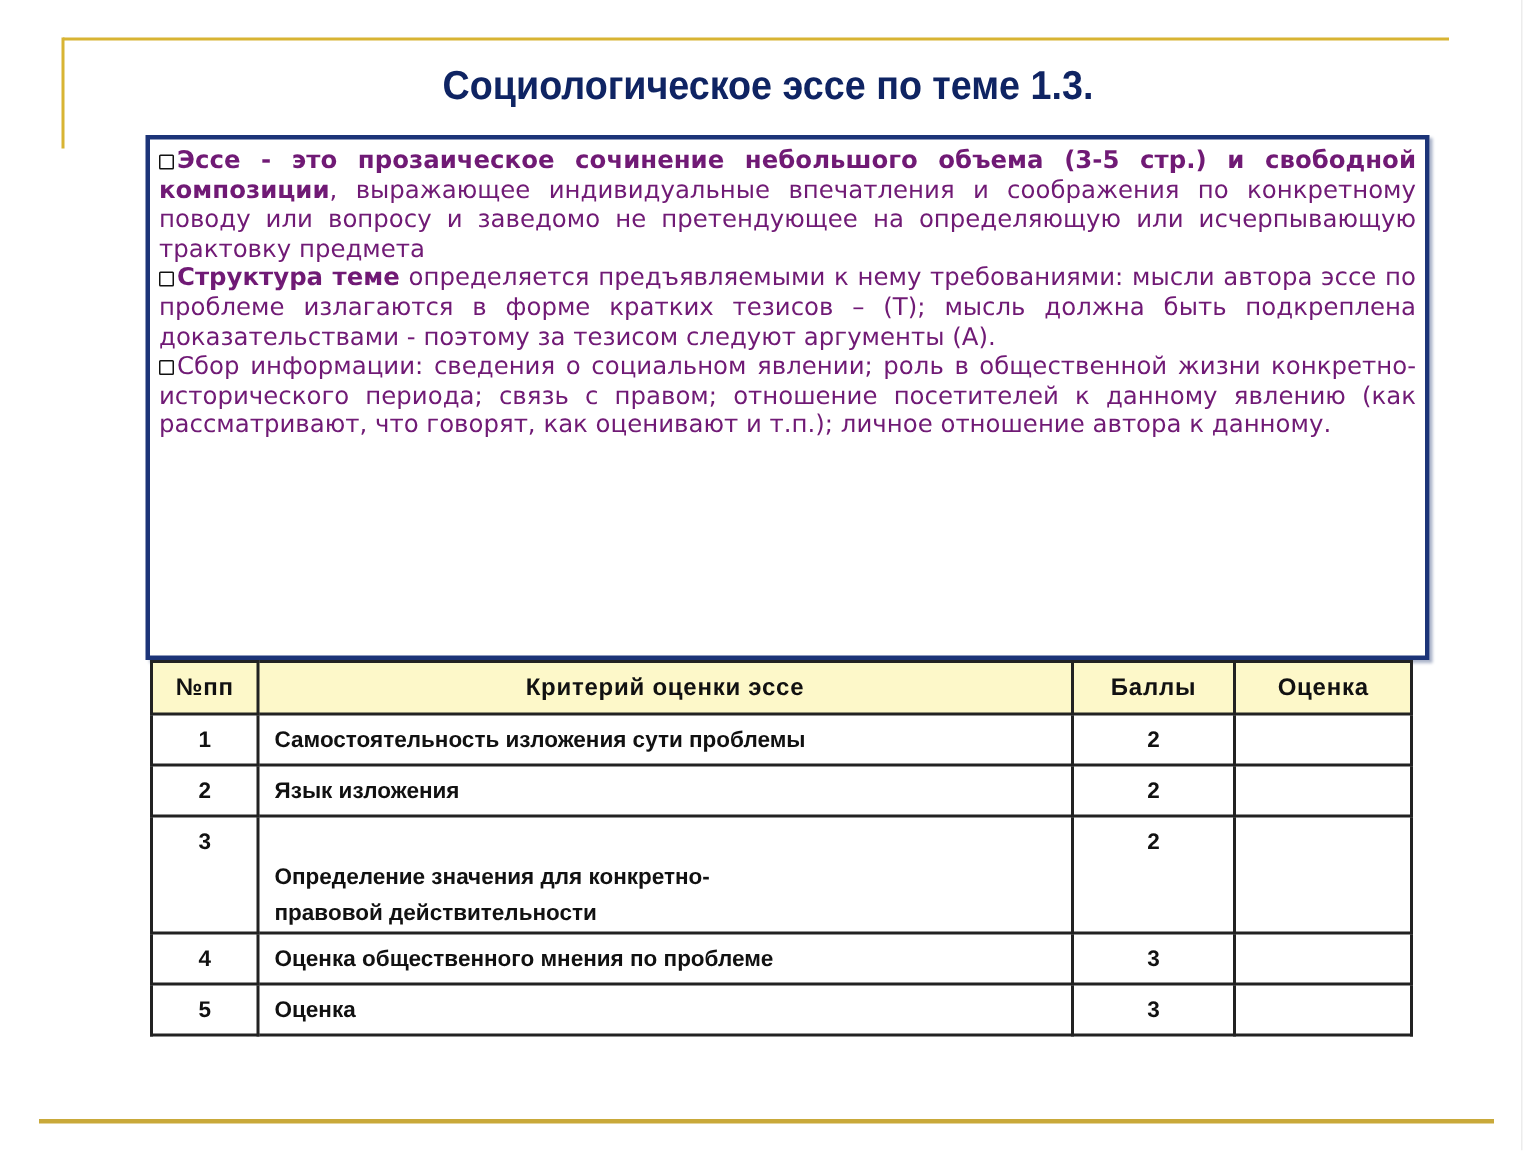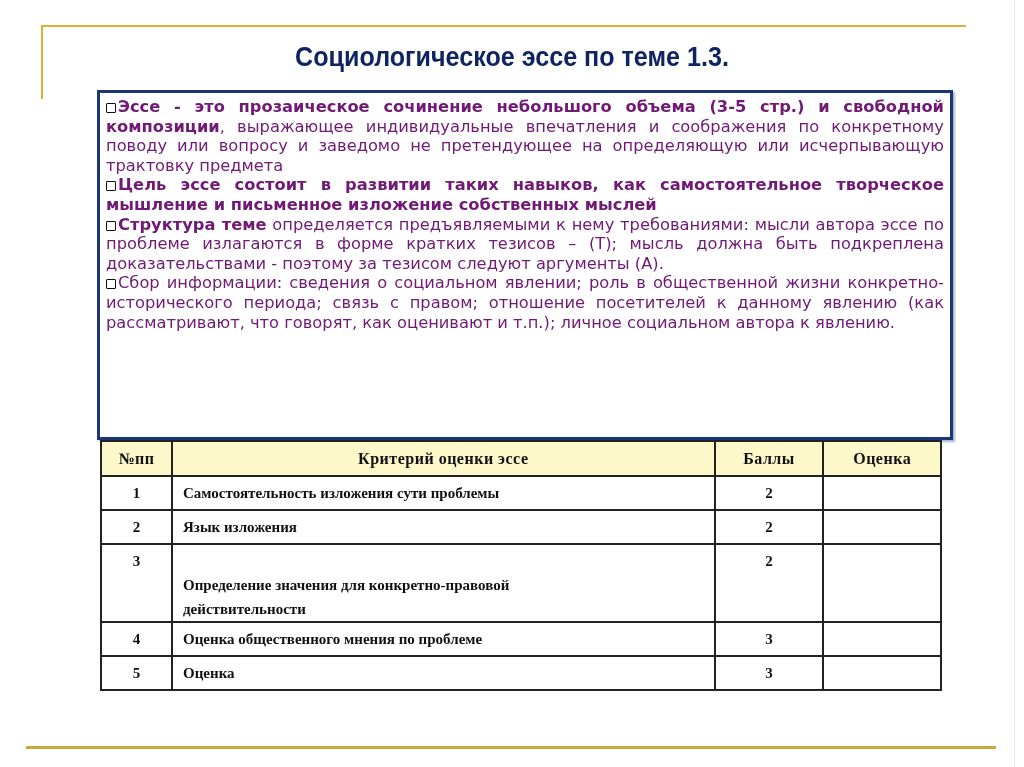--- a/index.html
+++ b/index.html
@@ -36,21 +36,21 @@
   .bullet {
     display: inline-block; width: 10px; height: 10px;
     border: 1.5px solid #111; border-radius: 1px; margin-right: 2px;
     vertical-align: -1px; box-sizing: border-box;
   }
   .b { font-weight: bold; }
 
   table.criteria {
     position: absolute; left: 100px; top: 440px; width: 842px;
     border-collapse: collapse;
-    font-family: Liberation Serif, serif;
+    font-family: Liberation Sans, sans-serif;
   }
   table.criteria td, table.criteria th {
     border: 2px solid #222;
     padding: 0 10px;
     font-size: 15px; font-weight: bold; color: #111;
     vertical-align: middle;
   }
   table.criteria th {
     background: #fdf8c9; height: 33px; font-size: 16px; font-weight: 900;
     letter-spacing: 0.5px;
@@ -74,27 +74,24 @@
 <div class="frame-left"></div>
 <div class="frame-bottom"></div>
 
 <div class="slide-title">Социологическое эссе по теме 1.3.</div>
 
 <div class="text-box">
   <p class="para">
     <span class="bullet"></span><span class="b">Эссе - это прозаическое сочинение небольшого объема (3-5 стр.) и свободной композиции</span><span>, выражающее индивидуальные впечатления и соображения по конкретному поводу или вопросу и заведомо не претендующее на определяющую или исчерпывающую трактовку предмета</span>
   </p>
   <p class="para">
-    <span class="bullet"></span><span class="b">Цель эссе состоит в развитии таких навыков, как самостоятельное творческое мышление и письменное изложение собственных мыслей</span><span></span>
-  </p>
-  <p class="para">
     <span class="bullet"></span><span class="b">Структура теме</span><span> определяется предъявляемыми к нему требованиями: мысли автора эссе по проблеме излагаются в форме кратких тезисов – (Т); мысль должна быть подкреплена доказательствами - поэтому за тезисом следуют аргументы (А).</span>
   </p>
   <p class="para">
-    <span class="bullet"></span><span class="b"></span><span>Сбор информации: сведения о социальном явлении; роль в общественной жизни конкретно-исторического периода; связь с правом; отношение посетителей к данному явлению (как рассматривают, что говорят, как оценивают и т.п.); личное социальном автора к явлению.</span>
+    <span class="bullet"></span><span class="b"></span><span>Сбор информации: сведения о социальном явлении; роль в общественной жизни конкретно-исторического периода; связь с правом; отношение посетителей к данному явлению (как рассматривают, что говорят, как оценивают и т.п.); личное отношение автора к данному.</span>
   </p>
 </div>
 
 <table class="criteria">
   <colgroup>
     <col class="col-num">
       <col class="col-crit">
       <col class="col-pts">
       <col class="col-grade">
   </colgroup>

